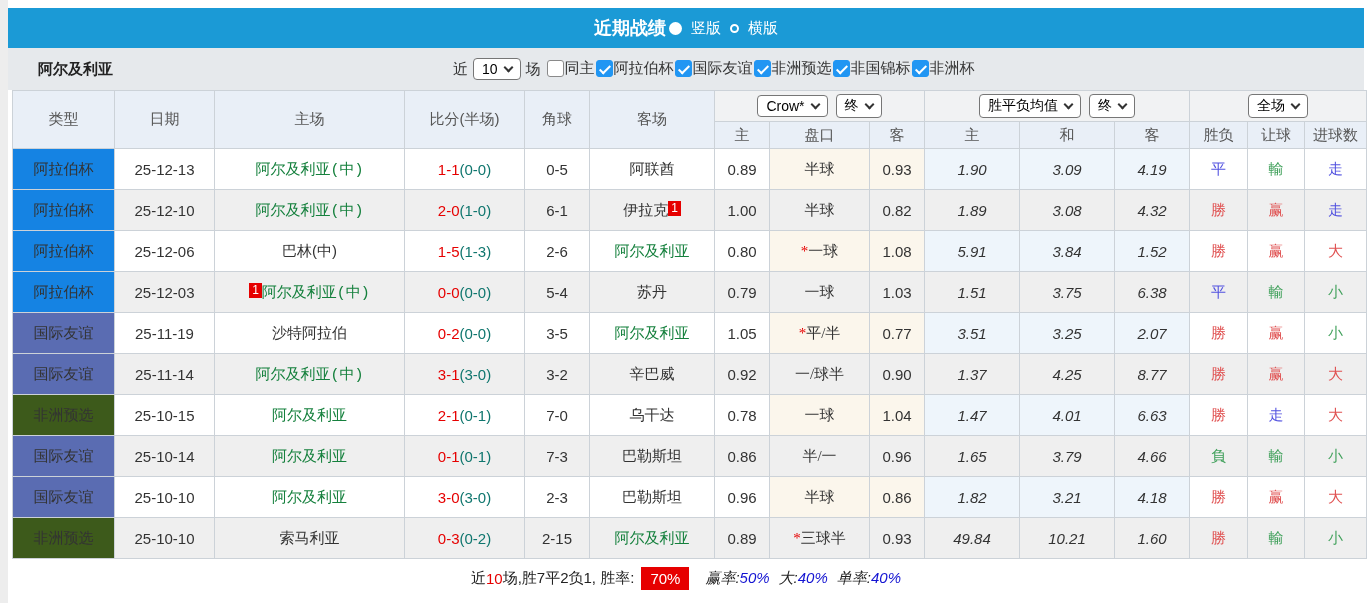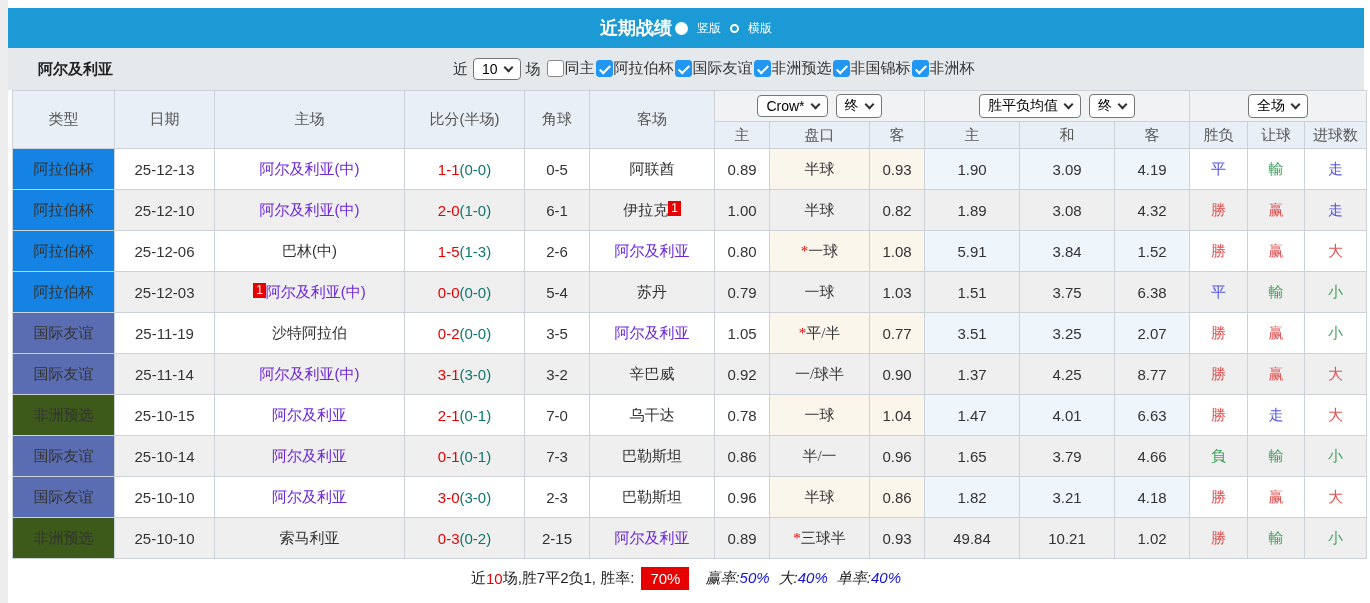--- a/index.html
+++ b/index.html
@@ -14,21 +14,21 @@
 
   
   .titlebar {
     height:40px; background:#1b9ad6; display:flex; align-items:center;
     justify-content:center; gap:9px; color:#fff;
   }
   .titlebar .title { font-size:18px; font-weight:bold; }
   .radio { display:inline-block; border-radius:50%; }
   .radio.selected { width:13px; height:13px; background:#fff; margin-left:-6px; }
   .radio.unselected { width:9px; height:9px; border:2px solid #fff; background:transparent; }
-  .radio-label { font-size:12px; }
+  .radio-label { font-size:15px; }
 
   
   .filterbar { height:42px; background:#e6e9ec; position:relative; font-size:15px; }
   .team-name { position:absolute; left:30px; top:50%; transform:translateY(-50%);
                font-weight:bold; font-size:15px; color:#222; }
   .filters { position:absolute; left:445px; top:50%; transform:translateY(-50%);
              display:flex; align-items:center; gap:5px; white-space:nowrap; }
   .cb-item { display:inline-flex; align-items:center; cursor:pointer; }
   .cb { width:17px; height:17px; border:1px solid #8a8a8a; border-radius:3px;
         background:#fff; display:inline-block; position:relative; margin:0 1px; }
@@ -46,23 +46,23 @@
   
   table.results { border-collapse:collapse; width:1354px; table-layout:fixed; margin-left:4px;border-radius:18px; }
   .results th, .results td { border:1px solid #ccd2d8; text-align:center; padding:0; }
   .results thead th { background:#e9eff7; color:#555; font-weight:normal; font-size:15px; }
   .results thead tr.dd-row th.dd-cell { background:#f1f2f3; padding:3px 0; height:14px; }
   .results thead tr.sub-row th { height:27px; }
   .dd-wrap { display:flex; align-items:center; justify-content:center; gap:8px; }
   .results tbody td { height:41px; font-size:15px; color:#333; background:#fff; }
   .results tbody tr:nth-child(even) td { background:#efefef; }
   .results tbody td.bg-cream { background:#fbf6ec; }
-  .results tbody td.bg-blue { background:#eef5fb; }
+  .results tbody td.bg-blue { background:#eef5fb;font-style:italic; }
   td.c-type { color:#fff; font-size:15px; }
-  .green { color:#6d28d9; }
+  .green { color:#15803d;font-family:Liberation Mono, monospace; }
   .score-main { color:#e60000; }
   .score-half { color:#0f766e; }
   .star { color:#e60000; }
   .c-hcap { color:#555;font-family:Liberation Serif, serif; }
   .r-red { color:#e05252; }
   .r-green { color:#3fa05a; }
   .r-blue { color:#5252e0; }
   .card-badge { display:inline-block; background:#e60000; color:#fff; font-size:12px;
                 line-height:15px; padding:0 3px; vertical-align:3px; }
 
@@ -350,21 +350,21 @@
           <td><span>25-10-10</span></td>
           <td><span class="">索马利亚</span></td>
           <td><span class="score-main">0-3</span><span class="score-half">(0-2)</span></td>
           <td><span>2-15</span></td>
           <td><span class="green">阿尔及利亚</span></td>
           <td><span>0.89</span></td>
           <td class="bg-cream c-hcap"><span class="star">*</span><span>三球半</span></td>
           <td class="bg-cream"><span>0.93</span></td>
           <td class="bg-blue"><span>49.84</span></td>
           <td class="bg-blue"><span>10.21</span></td>
-          <td class="bg-blue"><span>1.02</span></td>
+          <td class="bg-blue"><span>1.60</span></td>
           <td><span class="r-red">勝</span></td>
           <td><span class="r-green">輸</span></td>
           <td><span class="r-green">小</span></td>
         </tr>
       </tbody>
   </table>
 
   <div class="summary">
     <span>近</span>
       <span class="red">10</span>

